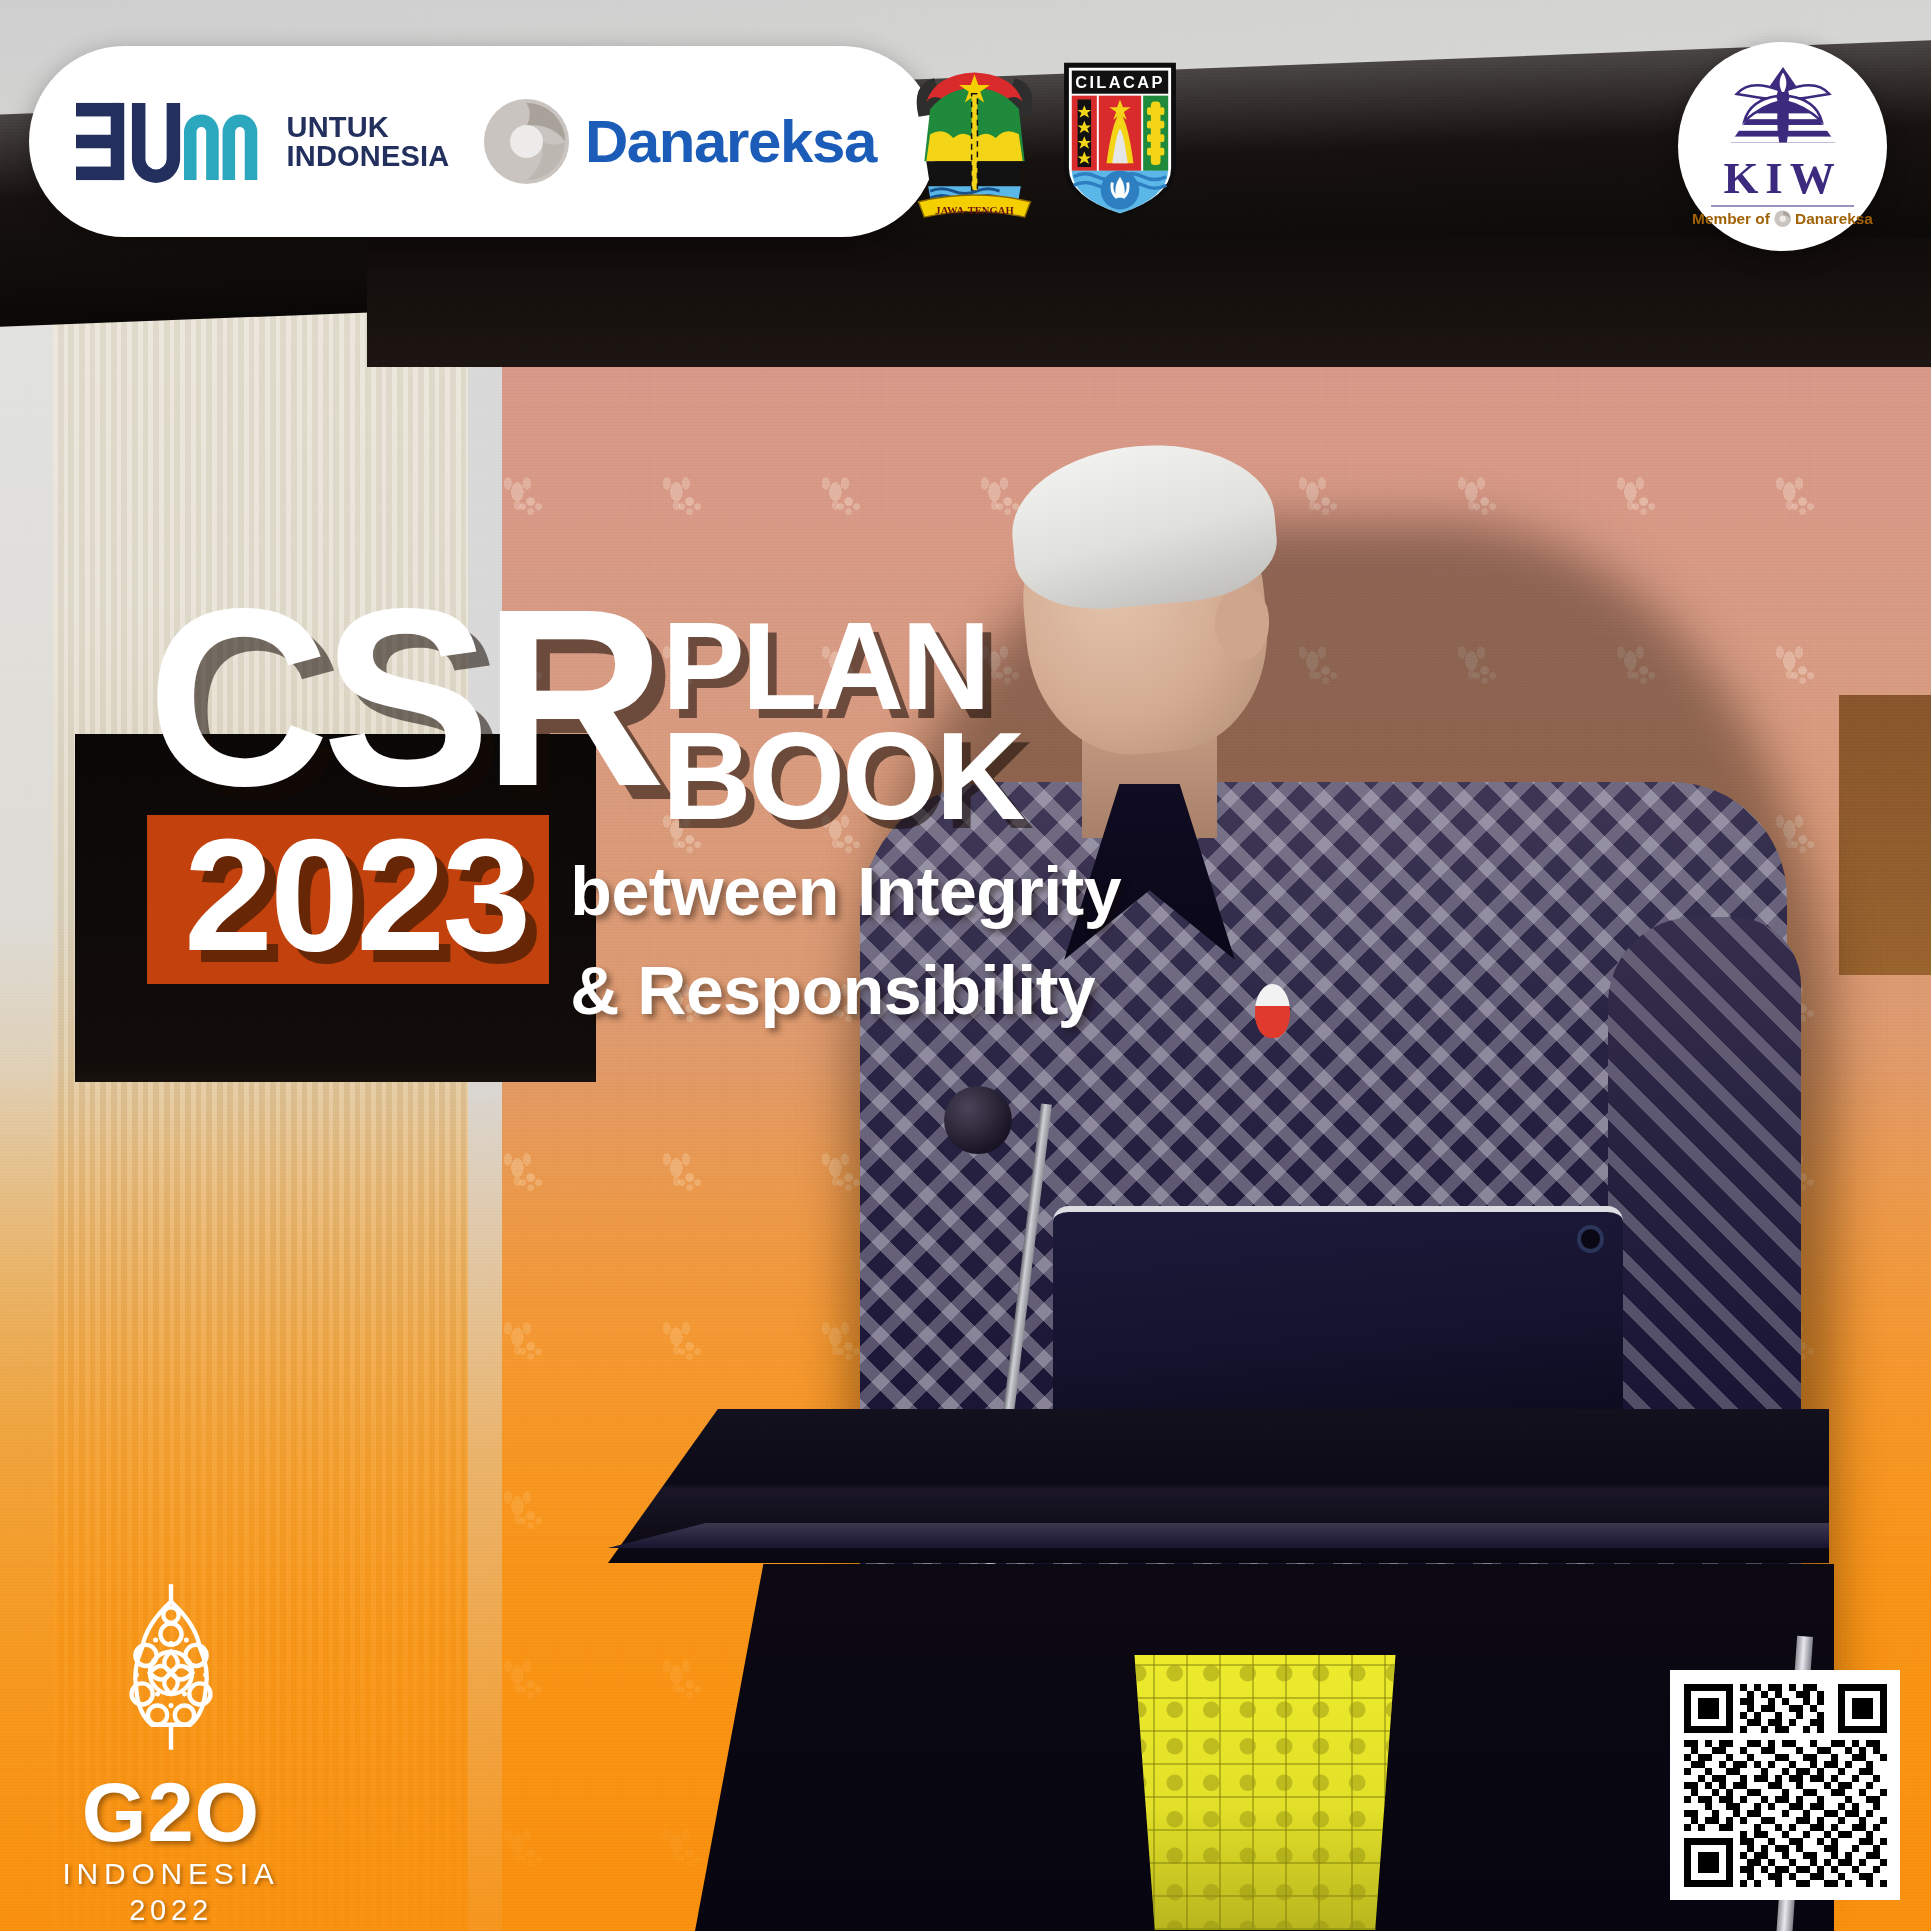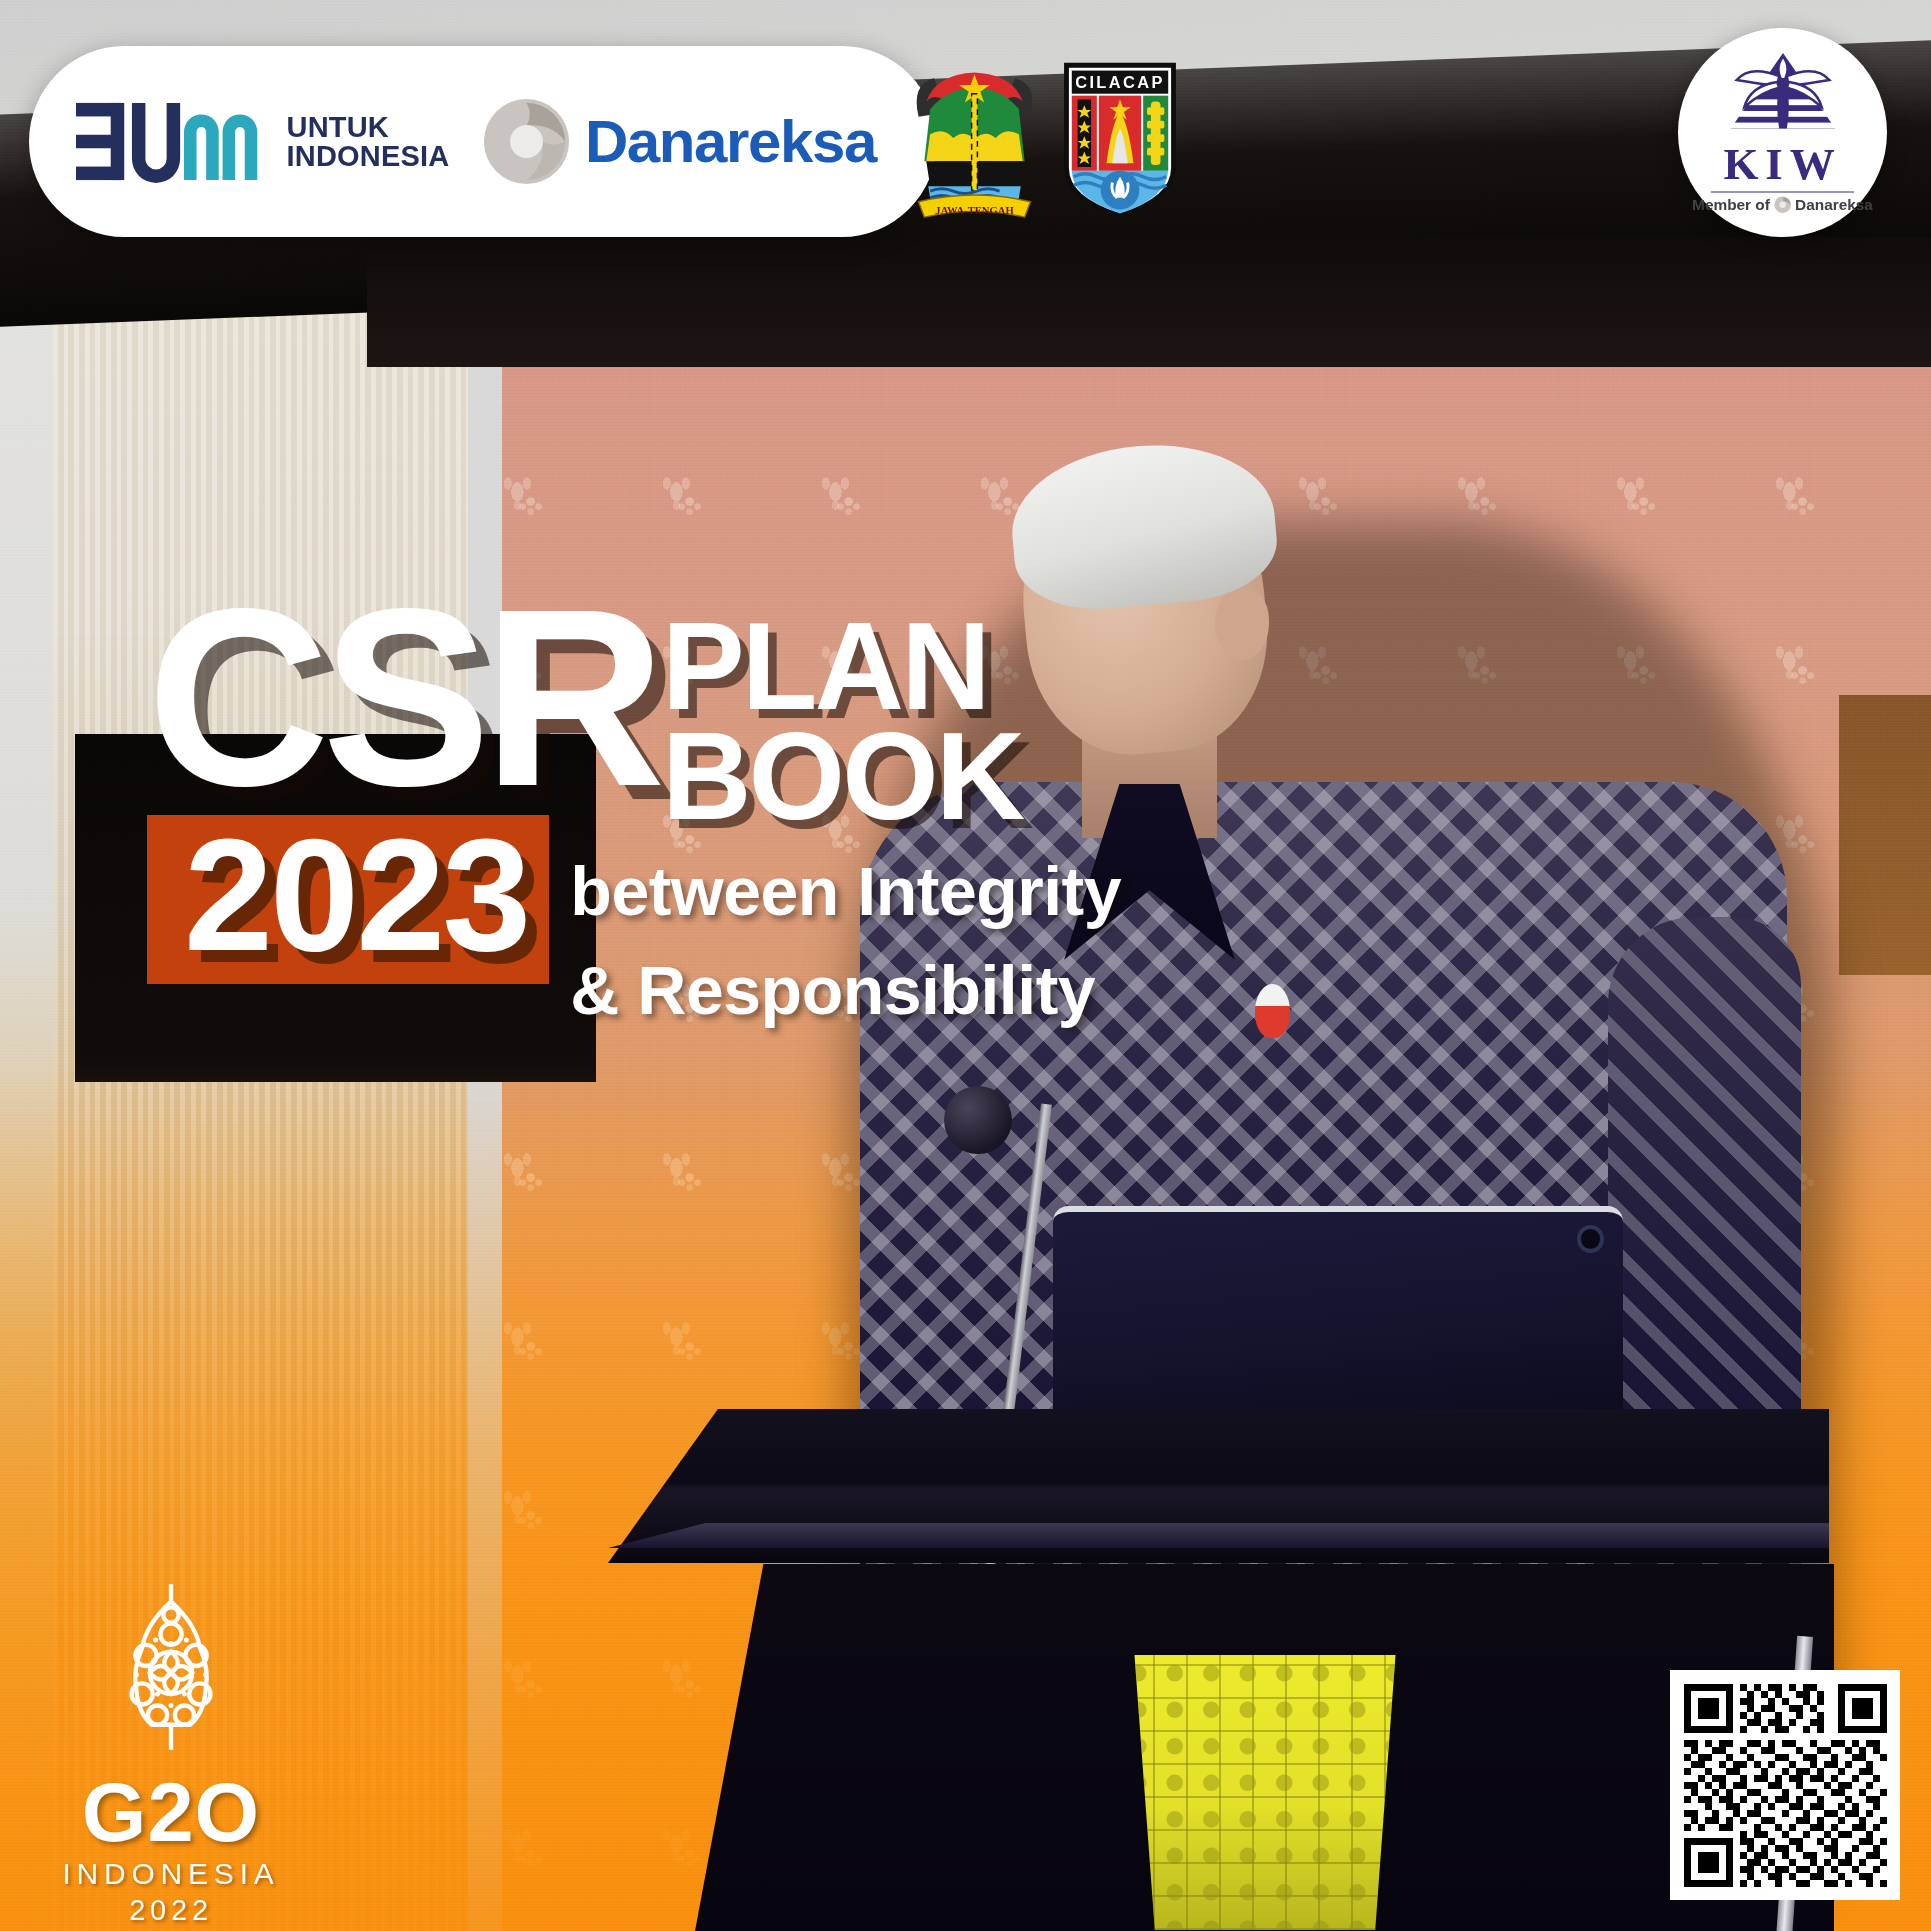--- a/index.html
+++ b/index.html
@@ -212,32 +212,32 @@
   }
   .danareksa{display:flex;align-items:center;gap:13.5px;margin-left:33px;}
   .dana-word{
     font-size:60px;font-weight:bold;color:#1a5cb8;letter-spacing:-1.4px;
   }
   .seal{margin-left:25px;}
   .seal-cilacap{margin-left:9.7px;}
 
   
   .kiw-badge{
-    position:absolute;left:1678px;top:28px;width:209px;height:209px;
+    position:absolute;left:1678px;top:42px;width:209px;height:209px;
     background:#fff;border-radius:50%;
     display:flex;flex-direction:column;align-items:center;justify-content:center;
     box-shadow:0 5.8px 21px rgba(0,0,0,.35);
   }
   .kiw-word{
     font-family:"Liberation Serif", serif;font-size:45px;font-weight:bold;
     color:#3b2a7e;letter-spacing:6.8px;line-height:1;margin-top:1.9px;
   }
   .kiw-rule{width:143px;height:1.9px;background:#9a93c0;margin:3.9px 0 2.9px;}
   .kiw-member{
-    display:flex;align-items:center;gap:3.9px;font-size:15.4px;font-weight:bold;color:#404040;
+    display:flex;align-items:center;gap:3.9px;font-size:15.4px;font-weight:bold;color:#a16207;
   }
 
   
   .headline{position:absolute;left:147px;top:597px;width:1352px;}
   .hl-row{display:flex;align-items:flex-start;}
   .csr{
     font-size:253px;font-weight:bold;color:#fff;line-height:.80;
     letter-spacing:-7.7px;
     text-shadow:13.5px 13.5px 0 rgba(20,10,4,.55);
   }

